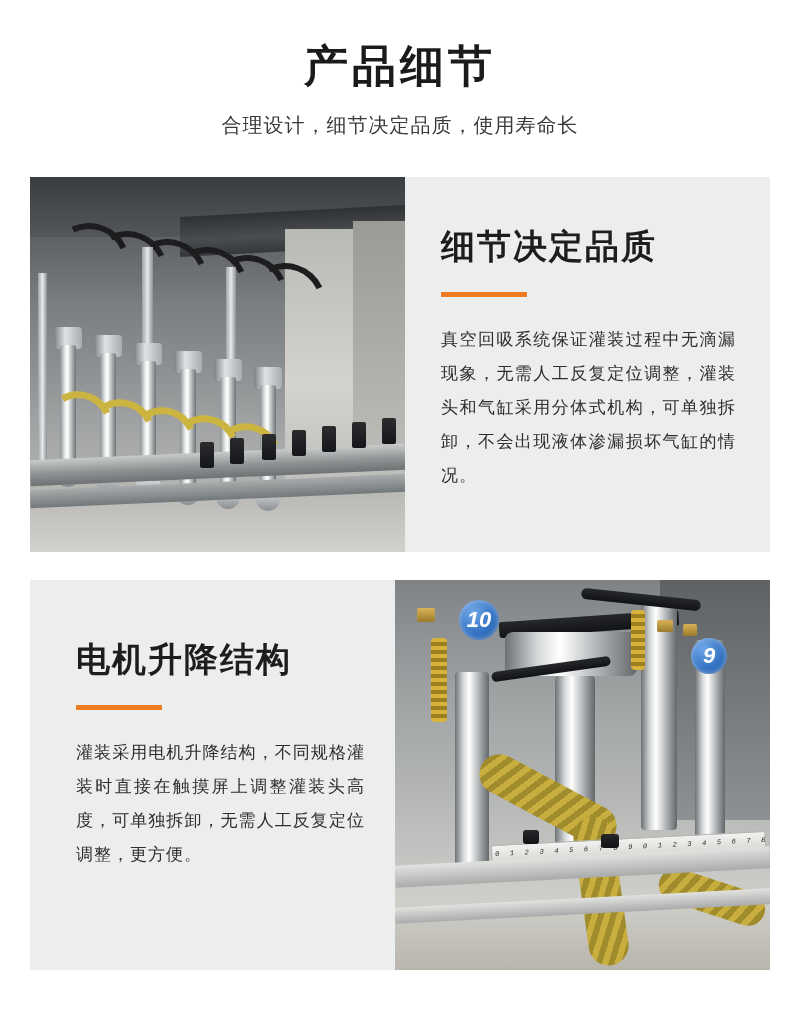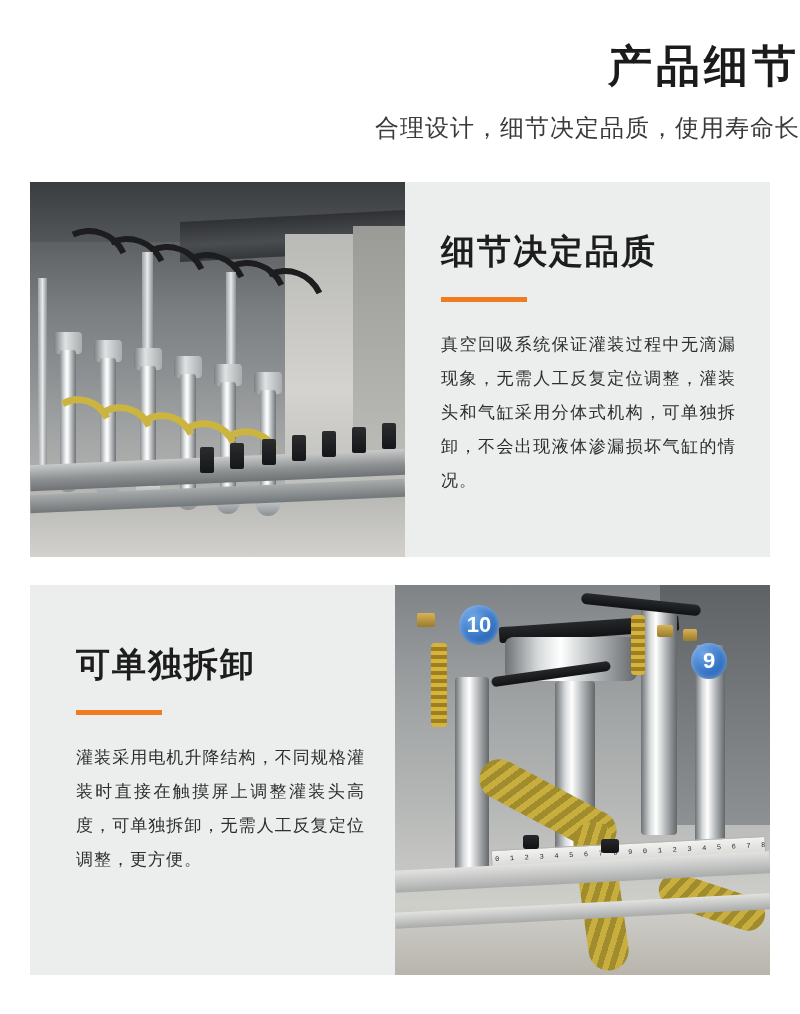--- a/index.html
+++ b/index.html
@@ -16,33 +16,33 @@
   .page {
     position: relative;
     width: 800px;
     height: 1014px;
     background: #ffffff;
   }
 
   
   .header {
     padding-top: 42px;
-    text-align: right;
+    text-align: center;
   }
   .header-title {
     font-size: 44px;
     font-weight: bold;
     color: #1b1b1b;
     letter-spacing: 4px;
     line-height: 1.1;
     margin: 0;
   }
   .header-subtitle {
     margin: 22px 0 0 0;
-    font-size: 24px;
+    font-size: 20px;
     color: #3a3a3a;
     letter-spacing: 1px;
   }
 
   
   .section {
     display: flex;
     width: 740px;
     margin: 0 auto;
     box-sizing: border-box;
@@ -54,20 +54,21 @@
   .section-two {
     margin-top: 28px;
     height: 390px;
   }
 
   .photo {
     position: relative;
     overflow: hidden;
     flex: 0 0 375px;
     background: #c2410c;
+    font-style: italic;
   }
   .section-one .photo { width: 375px; }
   .section-two .photo { width: 375px; }
 
   .panel {
     flex: 1 1 auto;
     background: #eceded;
     box-sizing: border-box;
     padding: 50px 34px 30px 36px;
   }
@@ -317,21 +318,21 @@
     <div class="panel">
       <h2 class="panel-title">细节决定品质</h2>
       <div class="rule"></div>
       <p class="panel-body">真空回吸系统保证灌装过程中无滴漏现象，无需人工反复定位调整，灌装头和气缸采用分体式机构，可单独拆卸，不会出现液体渗漏损坏气缸的情况。</p>
     </div>
   </div>
 
   <div class="section section-two">
 
     <div class="panel">
-      <h2 class="panel-title">可单独拆卸</h2>
+      <h2 class="panel-title">电机升降结构</h2>
       <div class="rule"></div>
       <p class="panel-body">灌装采用电机升降结构，不同规格灌装时直接在触摸屏上调整灌装头高度，可单独拆卸，无需人工反复定位调整，更方便。</p>
     </div>
 
     <div class="photo">
       <div class="p2-bg"></div>
       <div class="p2-panelwall"></div>
 
       <div class="p2-dark" style="left:104px; top:36px; width:180px; height:16px; transform:rotate(-4deg);"></div>
 

